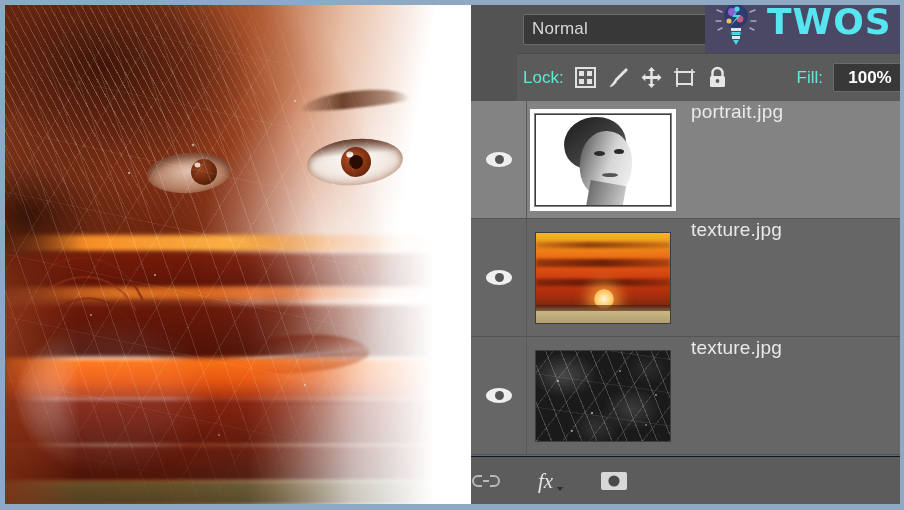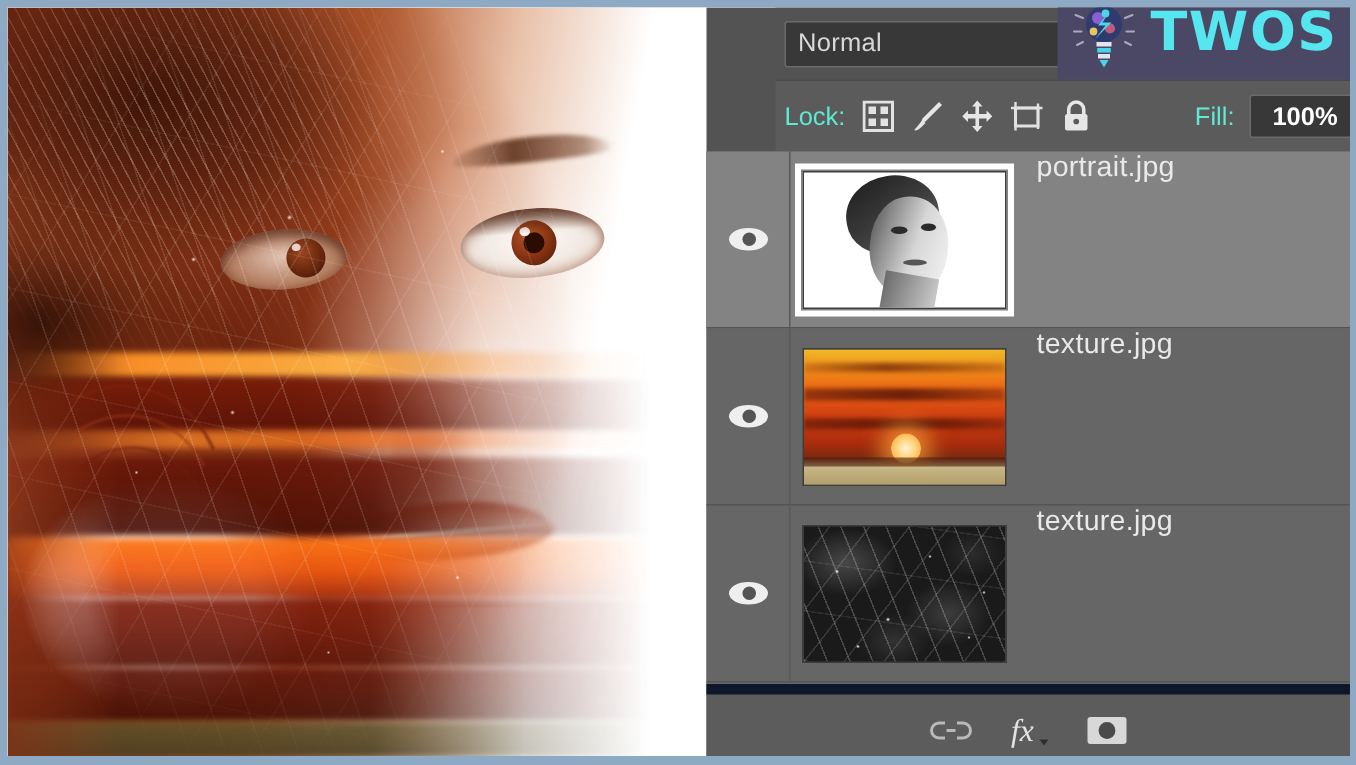--- a/index.html
+++ b/index.html
@@ -191,21 +191,21 @@
   .tt-dots{position:absolute;inset:0;
      background:
        radial-gradient(circle 1.4px at 22px 30px,#fff,transparent),
        radial-gradient(circle 1.2px at 84px 20px,#f0f0f0,transparent),
        radial-gradient(circle 1.5px at 56px 62px,#fff,transparent),
        radial-gradient(circle 1.1px at 110px 74px,#e8e8e8,transparent),
        radial-gradient(circle 1.3px at 36px 80px,#fff,transparent),
        radial-gradient(circle 1.2px at 120px 44px,#eee,transparent);}
 
   .bottombar{position:absolute;left:0;top:451px;width:429px;height:48px;background:#5c5c5c;
-     border-top:7px solid #0f172a;display:flex;align-items:center;justify-content:center;gap:22px;}
+     border-top:1px solid #0f172a;display:flex;align-items:center;justify-content:flex-start;gap:34px;}
   .bicon{width:30px;height:26px;display:flex;align-items:center;justify-content:center;}
 
   
   .watermark{position:absolute;left:234px;top:-16px;width:205px;height:64px;
      background:#4b4866;display:flex;align-items:center;gap:8px;padding-left:8px;box-sizing:border-box;}
   .bulb{width:46px;height:52px;position:relative;flex:none;}
   .twos{color:#55e6ef;font-size:36px;font-weight:bold;letter-spacing:1px;
         font-family:"DejaVu Sans",sans-serif;}
 </style>
 </head>

